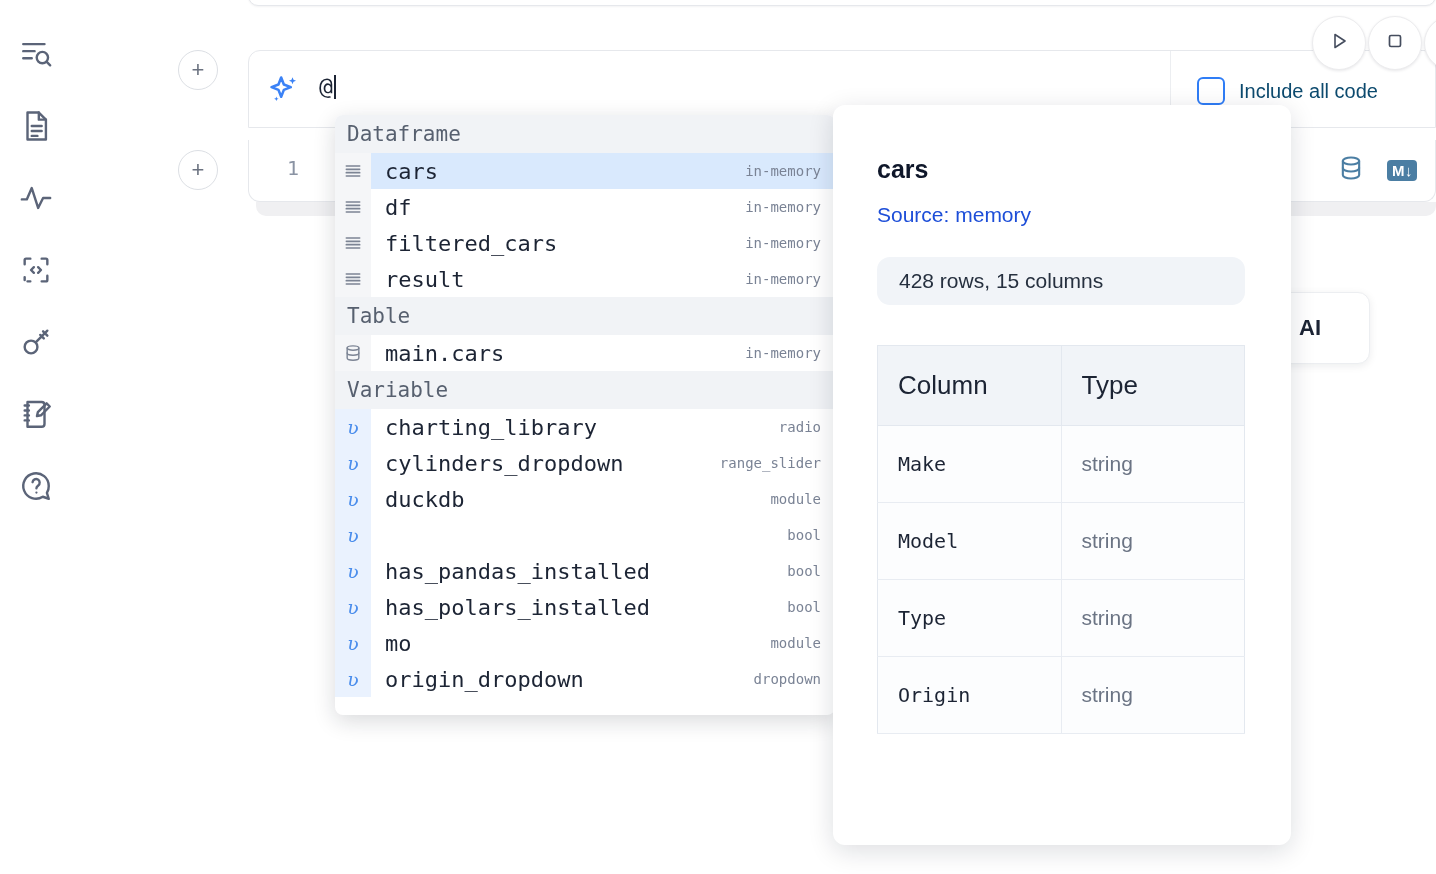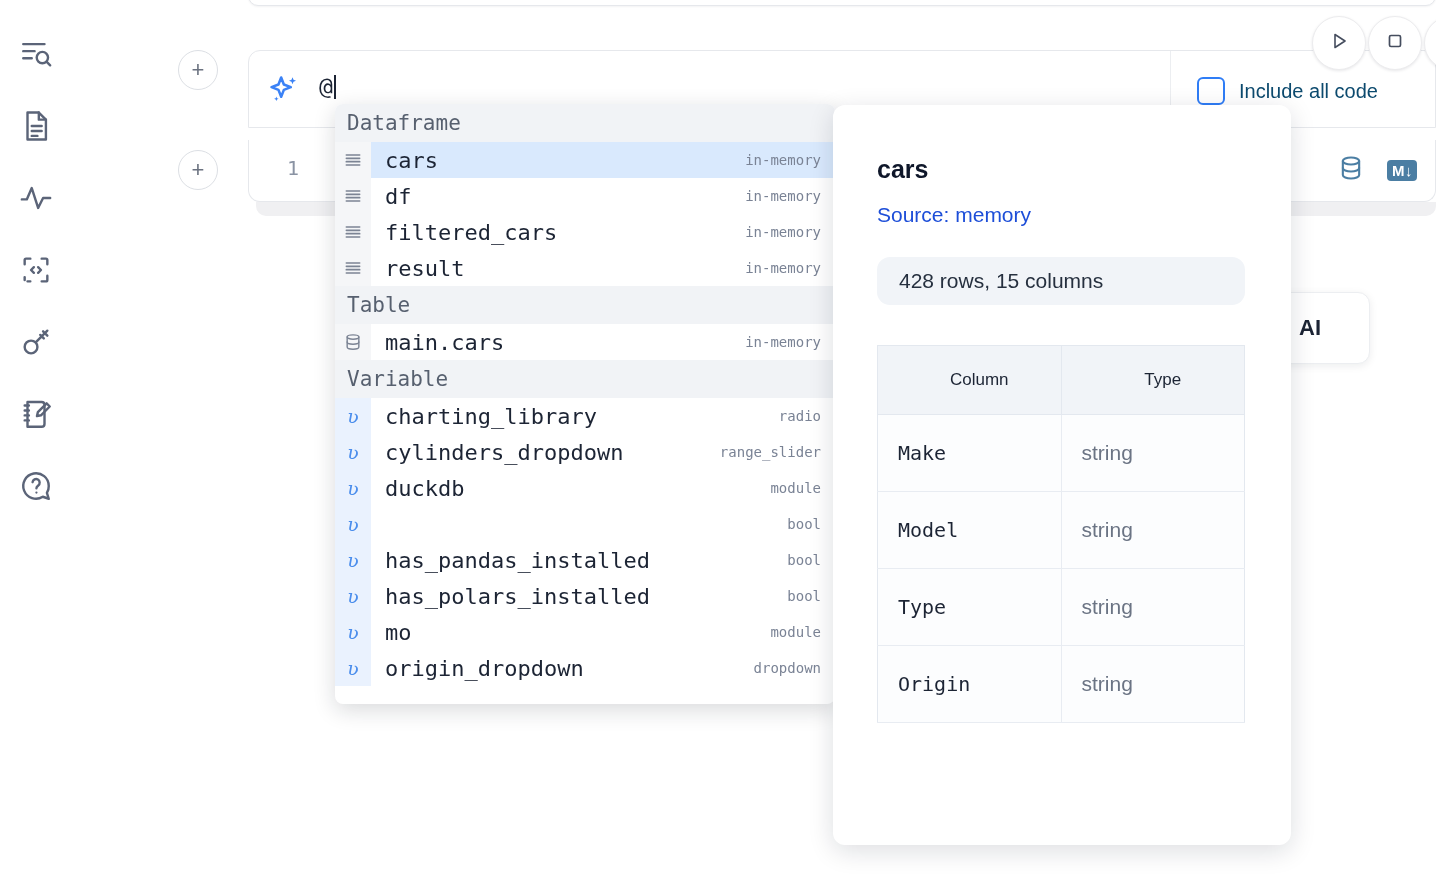--- a/index.html
+++ b/index.html
@@ -130,21 +130,21 @@
     position: absolute; left: 1190px; top: 292px;
     width: 180px; height: 72px;
     background: #ffffff; border: 1px solid #eceef1; border-radius: 12px;
     box-shadow: 0 2px 8px rgba(16,24,40,.08);
     display: flex; align-items: center; padding-left: 108px;
     font-size: 22px; font-weight: bold; color: #1c2434;
   }
 
   
   .ac {
-    position: absolute; left: 335px; top: 104px;
+    position: absolute; left: 335px; top: 115px;
     width: 500px; height: 600px;
     background: #ffffff;
     border-radius: 8px;
     box-shadow: 0 6px 22px rgba(16,24,40,.16);
     overflow: hidden;
     font-family: "DejaVu Sans Mono", monospace;
   }
   .ac-group {
     height: 38px; background: #f1f3f6;
     display: flex; align-items: center; padding-left: 12px;
@@ -192,22 +192,22 @@
     width: 368px; height: 48px; background: #f1f4f8; border-radius: 13px;
     display: flex; align-items: center; padding-left: 22px;
     font-size: 21px; color: #26303f;
   }
   .panel-table {
     position: absolute; left: 44px; top: 240px;
     width: 368px; border: 1px solid #e3e8ef;
     border-collapse: collapse; table-layout: fixed;
   }
   .panel-table th {
-    background: #f1f4f8; text-align: center;
-    padding: 24px 0 24px 20px; font-size: 17px; font-weight: normal;
+    background: #f1f4f8; text-align: left;
+    padding: 24px 0 24px 20px; font-size: 26px; font-weight: normal;
     color: #1c2434; border-bottom: 1px solid #e3e8ef;
     border-right: 1px solid #e3e8ef;
   }
   .panel-table th:last-child { border-right: none; }
   .panel-table td {
     padding: 26px 0 26px 20px; font-size: 21px;
     border-bottom: 1px solid #e8ecf2; border-right: 1px solid #e8ecf2;
     background: #fcfdfe;
   }
   .panel-table td:last-child { border-right: none; }

